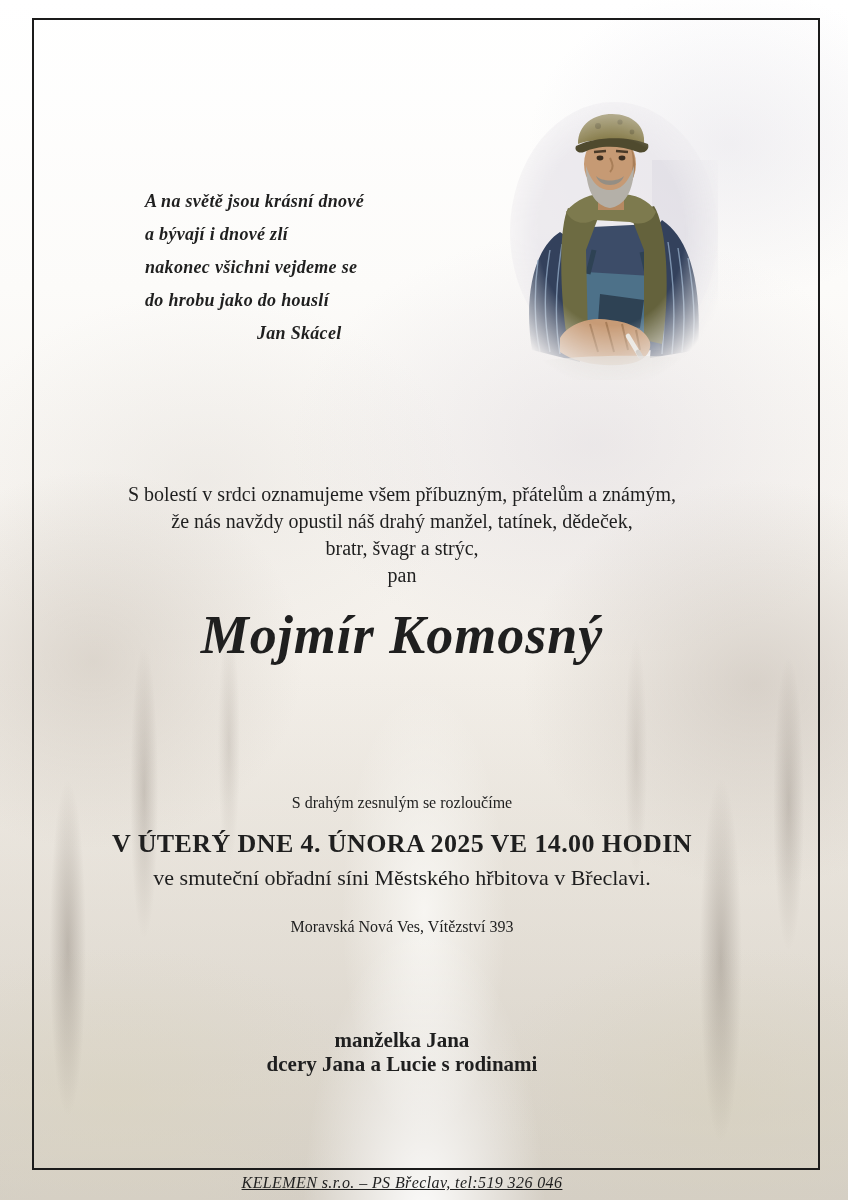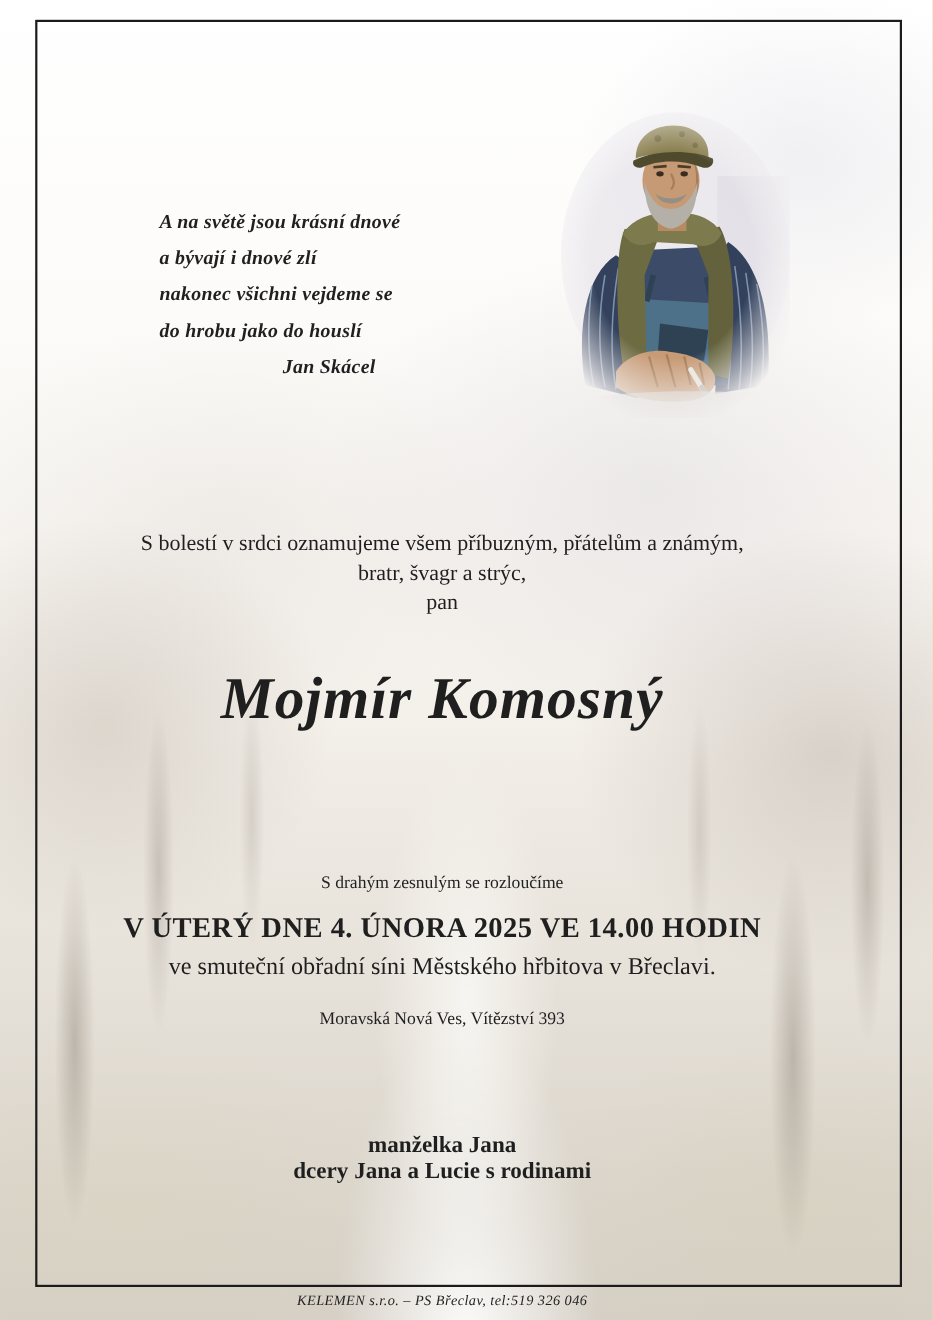--- a/index.html
+++ b/index.html
@@ -95,21 +95,21 @@
     letter-spacing: 1px;
     white-space: nowrap;
   }
 
   .death-line  { top: 720px; font-size: 21px; }
   .farewell-1  { top: 794px; font-size: 16px; }
   .farewell-2  { top: 829px; font-size: 26px; font-weight: bold; letter-spacing: 0.4px; }
   .farewell-3  { top: 865px; font-size: 22px; }
   .address     { top: 918px; font-size: 16px; }
   .mourners    { top: 1028px; font-size: 21px; font-weight: bold; line-height: 24px; }
-  .footer-line { top: 1174px; font-size: 13px; font-style: italic; letter-spacing: 0.4px; }
+  .footer-line { top: 1174px; font-size: 16px; font-style: italic; letter-spacing: 0.4px; text-decoration: underline; }
 </style>
 </head>
 <body>
 
 <div class="page">
 
   <div class="bg"></div>
 
   <div class="frame"></div>
 
@@ -177,20 +177,21 @@
         <path d="M126,236 L138,256" stroke="#e8e6df" stroke-width="4.6" stroke-linecap="round"></path>
         <path d="M136,252 L139,257" stroke="#b5b0a8" stroke-width="4.6" stroke-linecap="round"></path>
 
         <path d="M30,262 C80,254 160,254 196,260 L196,280 L30,280 Z" fill="#d8d5cf" opacity="0.7"></path>
       </g>
     </svg>
   </div>
 
   <div class="centered announce">
     <div>S bolestí v srdci oznamujeme všem příbuzným, přátelům a známým,</div>
+    <div>že nás navždy opustil náš drahý manžel, tatínek, dědeček,</div>
     <div>bratr, švagr a strýc,</div>
     <div>pan</div>
   </div>
 
   <div class="centered deceased-name">Mojmír Komosný</div>
 
 
   <div class="centered farewell-1">S drahým zesnulým se rozloučíme</div>
   <div class="centered farewell-2">V ÚTERÝ DNE 4. ÚNORA 2025 VE 14.00 HODIN</div>
   <div class="centered farewell-3">ve smuteční obřadní síni Městského hřbitova v Břeclavi.</div>

